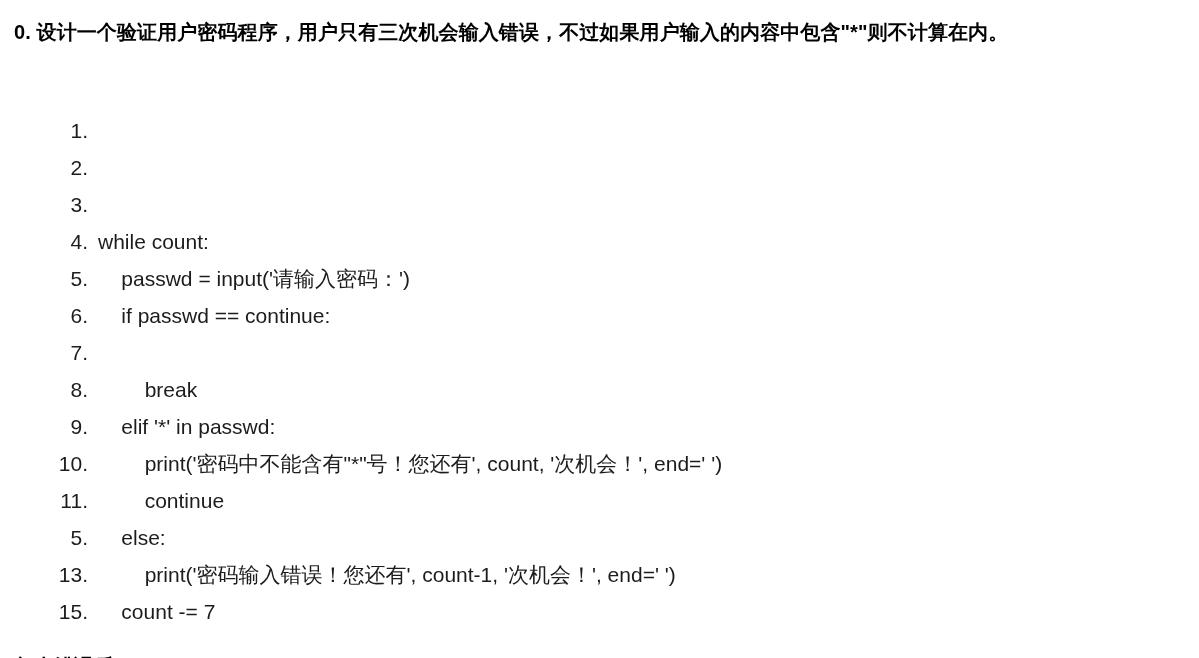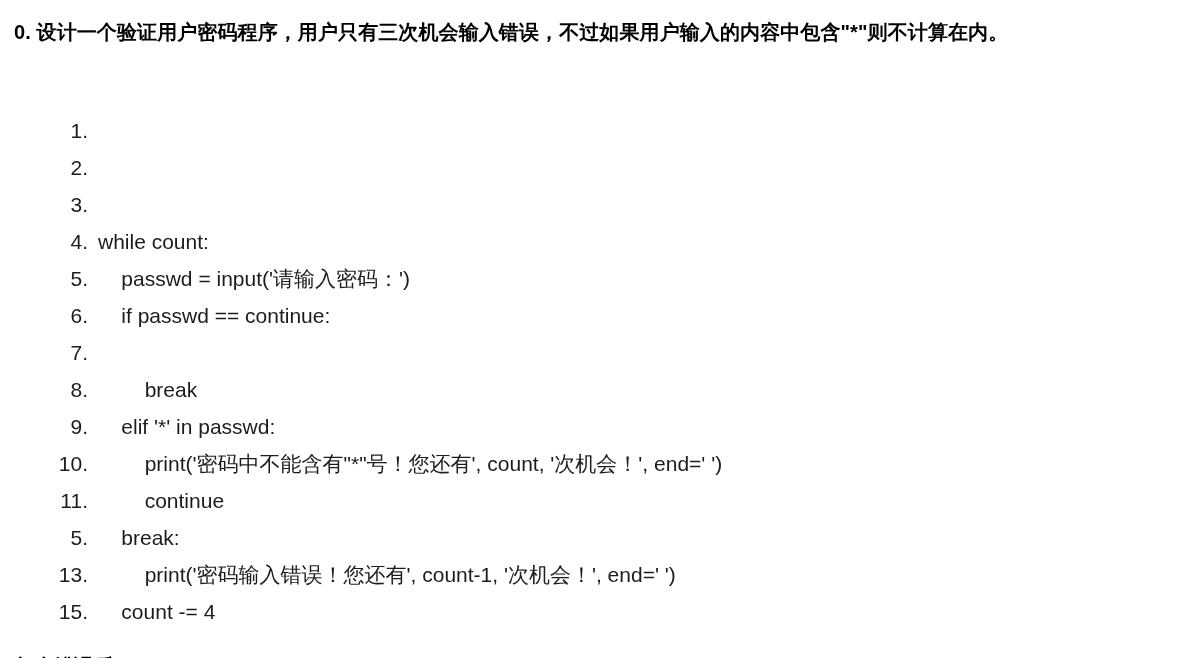--- a/index.html
+++ b/index.html
@@ -143,30 +143,30 @@
       <span class="line-code">        print('密码中不能含有"*"号！您还有', count, '次机会！', end=' ')</span>
     </div>
 
     <div class="code-line">
       <span class="line-number">11.</span>
       <span class="line-code">        continue</span>
     </div>
 
     <div class="code-line">
       <span class="line-number">5.</span>
-      <span class="line-code">    break:</span>
+      <span class="line-code">    else:</span>
     </div>
 
     <div class="code-line">
       <span class="line-number">13.</span>
       <span class="line-code">        print('密码输入错误！您还有', count-1, '次机会！', end=' ')</span>
     </div>
 
     <div class="code-line">
       <span class="line-number">15.</span>
-      <span class="line-code">    count -= 4</span>
+      <span class="line-code">    count -= 7</span>
     </div>
 
   </div>
 
   <div class="clipped-line">每次错误后</div>
 
 </div>
 
 </body></html>

